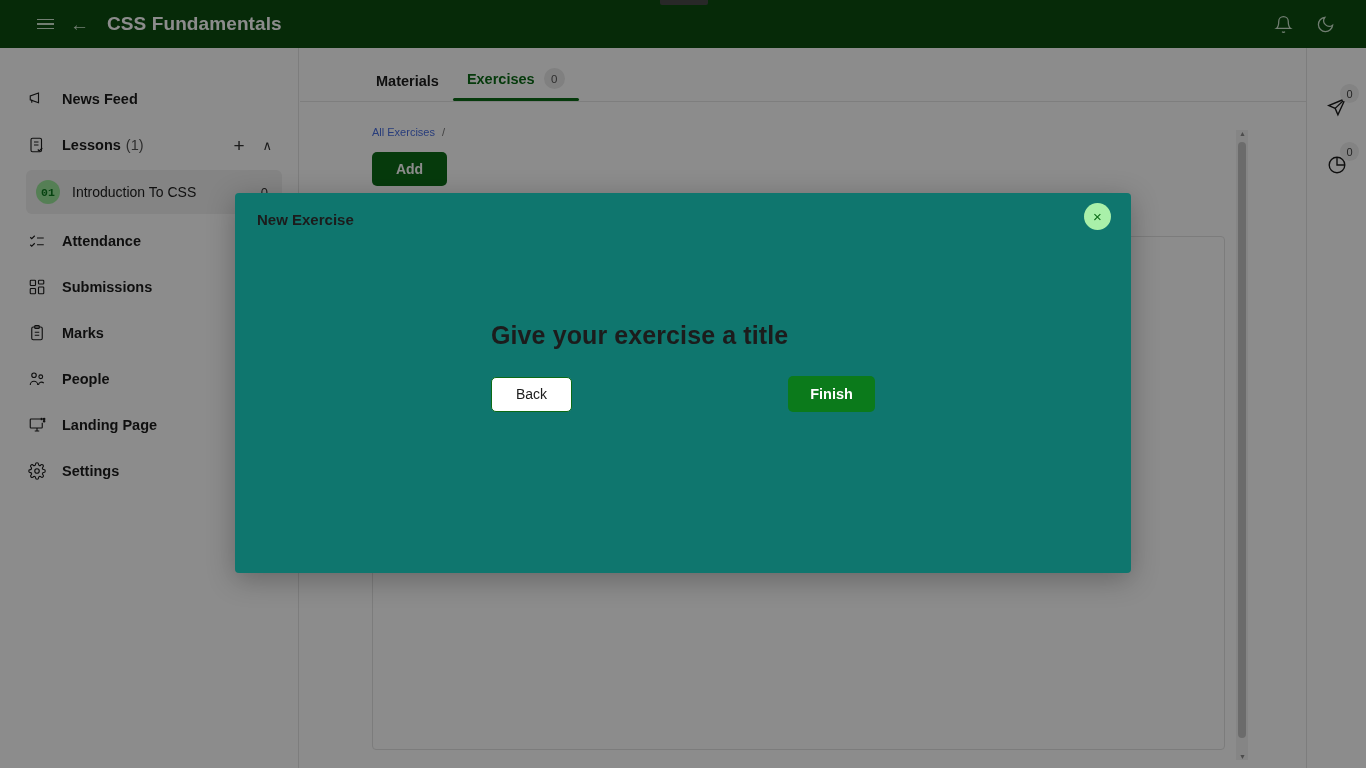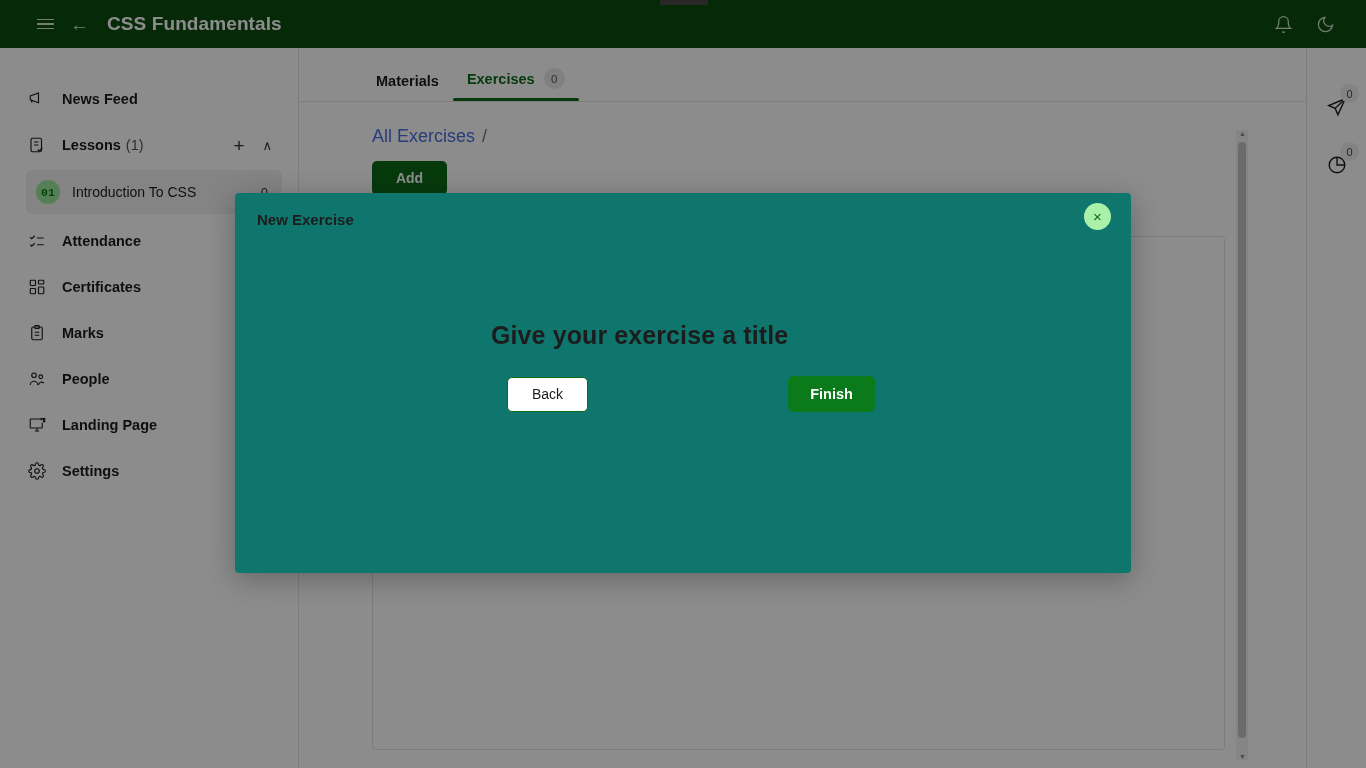--- a/index.html
+++ b/index.html
@@ -92,21 +92,21 @@
     content: ""; position: absolute; left: 0; right: 0; bottom: 0;
     height: 3px; background: #0b6b16; border-radius: 2px;
   }
   .tab-badge {
     min-width: 21px; height: 21px; padding: 0 5px; border-radius: 50%;
     background: #e9e9e9; color: #555; font-size: 11.5px; font-weight: normal;
     display: flex; align-items: center; justify-content: center;
   }
 
   .content { padding: 24px 0 0 72px; position: relative; }
-  .breadcrumb { font-size: 18px; display: flex; gap: 7px; align-items: center; }
+  .breadcrumb { font-size: 11px; display: flex; gap: 7px; align-items: center; }
   .breadcrumb a { color: #4a6fe0; text-decoration: none; cursor: pointer; }
   .breadcrumb .sep { color: #777; }
 
   .add-btn {
     margin-top: 14px; width: 75px; height: 34px; background: #0b6b16;
     color: #ffffff; font-size: 14px; font-weight: bold; border: none;
     border-radius: 5px; cursor: pointer;
   }
   .content-card {
     position: absolute; left: 72px; top: 188px; width: 853px; height: 514px;
@@ -176,21 +176,20 @@
   }
   .field::placeholder { color: #8c8c8c; }
   .modal-actions {
     display: flex; justify-content: space-between; align-items: center;
     margin-top: 26px; width: 384px;
   }
   .btn-back {
     width: 81px; height: 35px; background: #ffffff; border: 1px solid #0b6b16;
     border-radius: 5px; font-size: 14px; color: #1c1c1c; cursor: pointer;
     font-family: "Liberation Sans", sans-serif;
-    margin-left: 16px;
   }
   .btn-finish {
     width: 87px; height: 36px; background: #0b7a1b; border: none;
     border-radius: 5px; font-size: 14.5px; font-weight: bold; color: #ffffff;
     cursor: pointer; font-family: "Liberation Sans", sans-serif;
   }
 </style>
 </head>
 <body>
 
@@ -271,21 +270,21 @@
 
     <div class="nav-item">
       <span class="nav-ico">
         <svg width="18" height="18" viewBox="0 0 24 24">
             <rect x="3" y="3" width="7" height="7" rx="1"></rect>
             <rect x="14" y="3" width="7" height="5" rx="1"></rect>
             <rect x="3" y="14" width="7" height="7" rx="1"></rect>
             <rect x="14" y="12" width="7" height="9" rx="1"></rect>
           </svg>
       </span>
-      <span class="nav-label">Certificates</span>
+      <span class="nav-label">Submissions</span>
     </div>
 
     <div class="nav-item">
       <span class="nav-ico">
         <svg width="18" height="18" viewBox="0 0 24 24">
             <rect x="5" y="4" width="14" height="17" rx="2"></rect>
             <rect x="9" y="2" width="6" height="4" rx="1"></rect>
             <path d="M9 11h6M9 15h6"></path>
           </svg>
       </span>

